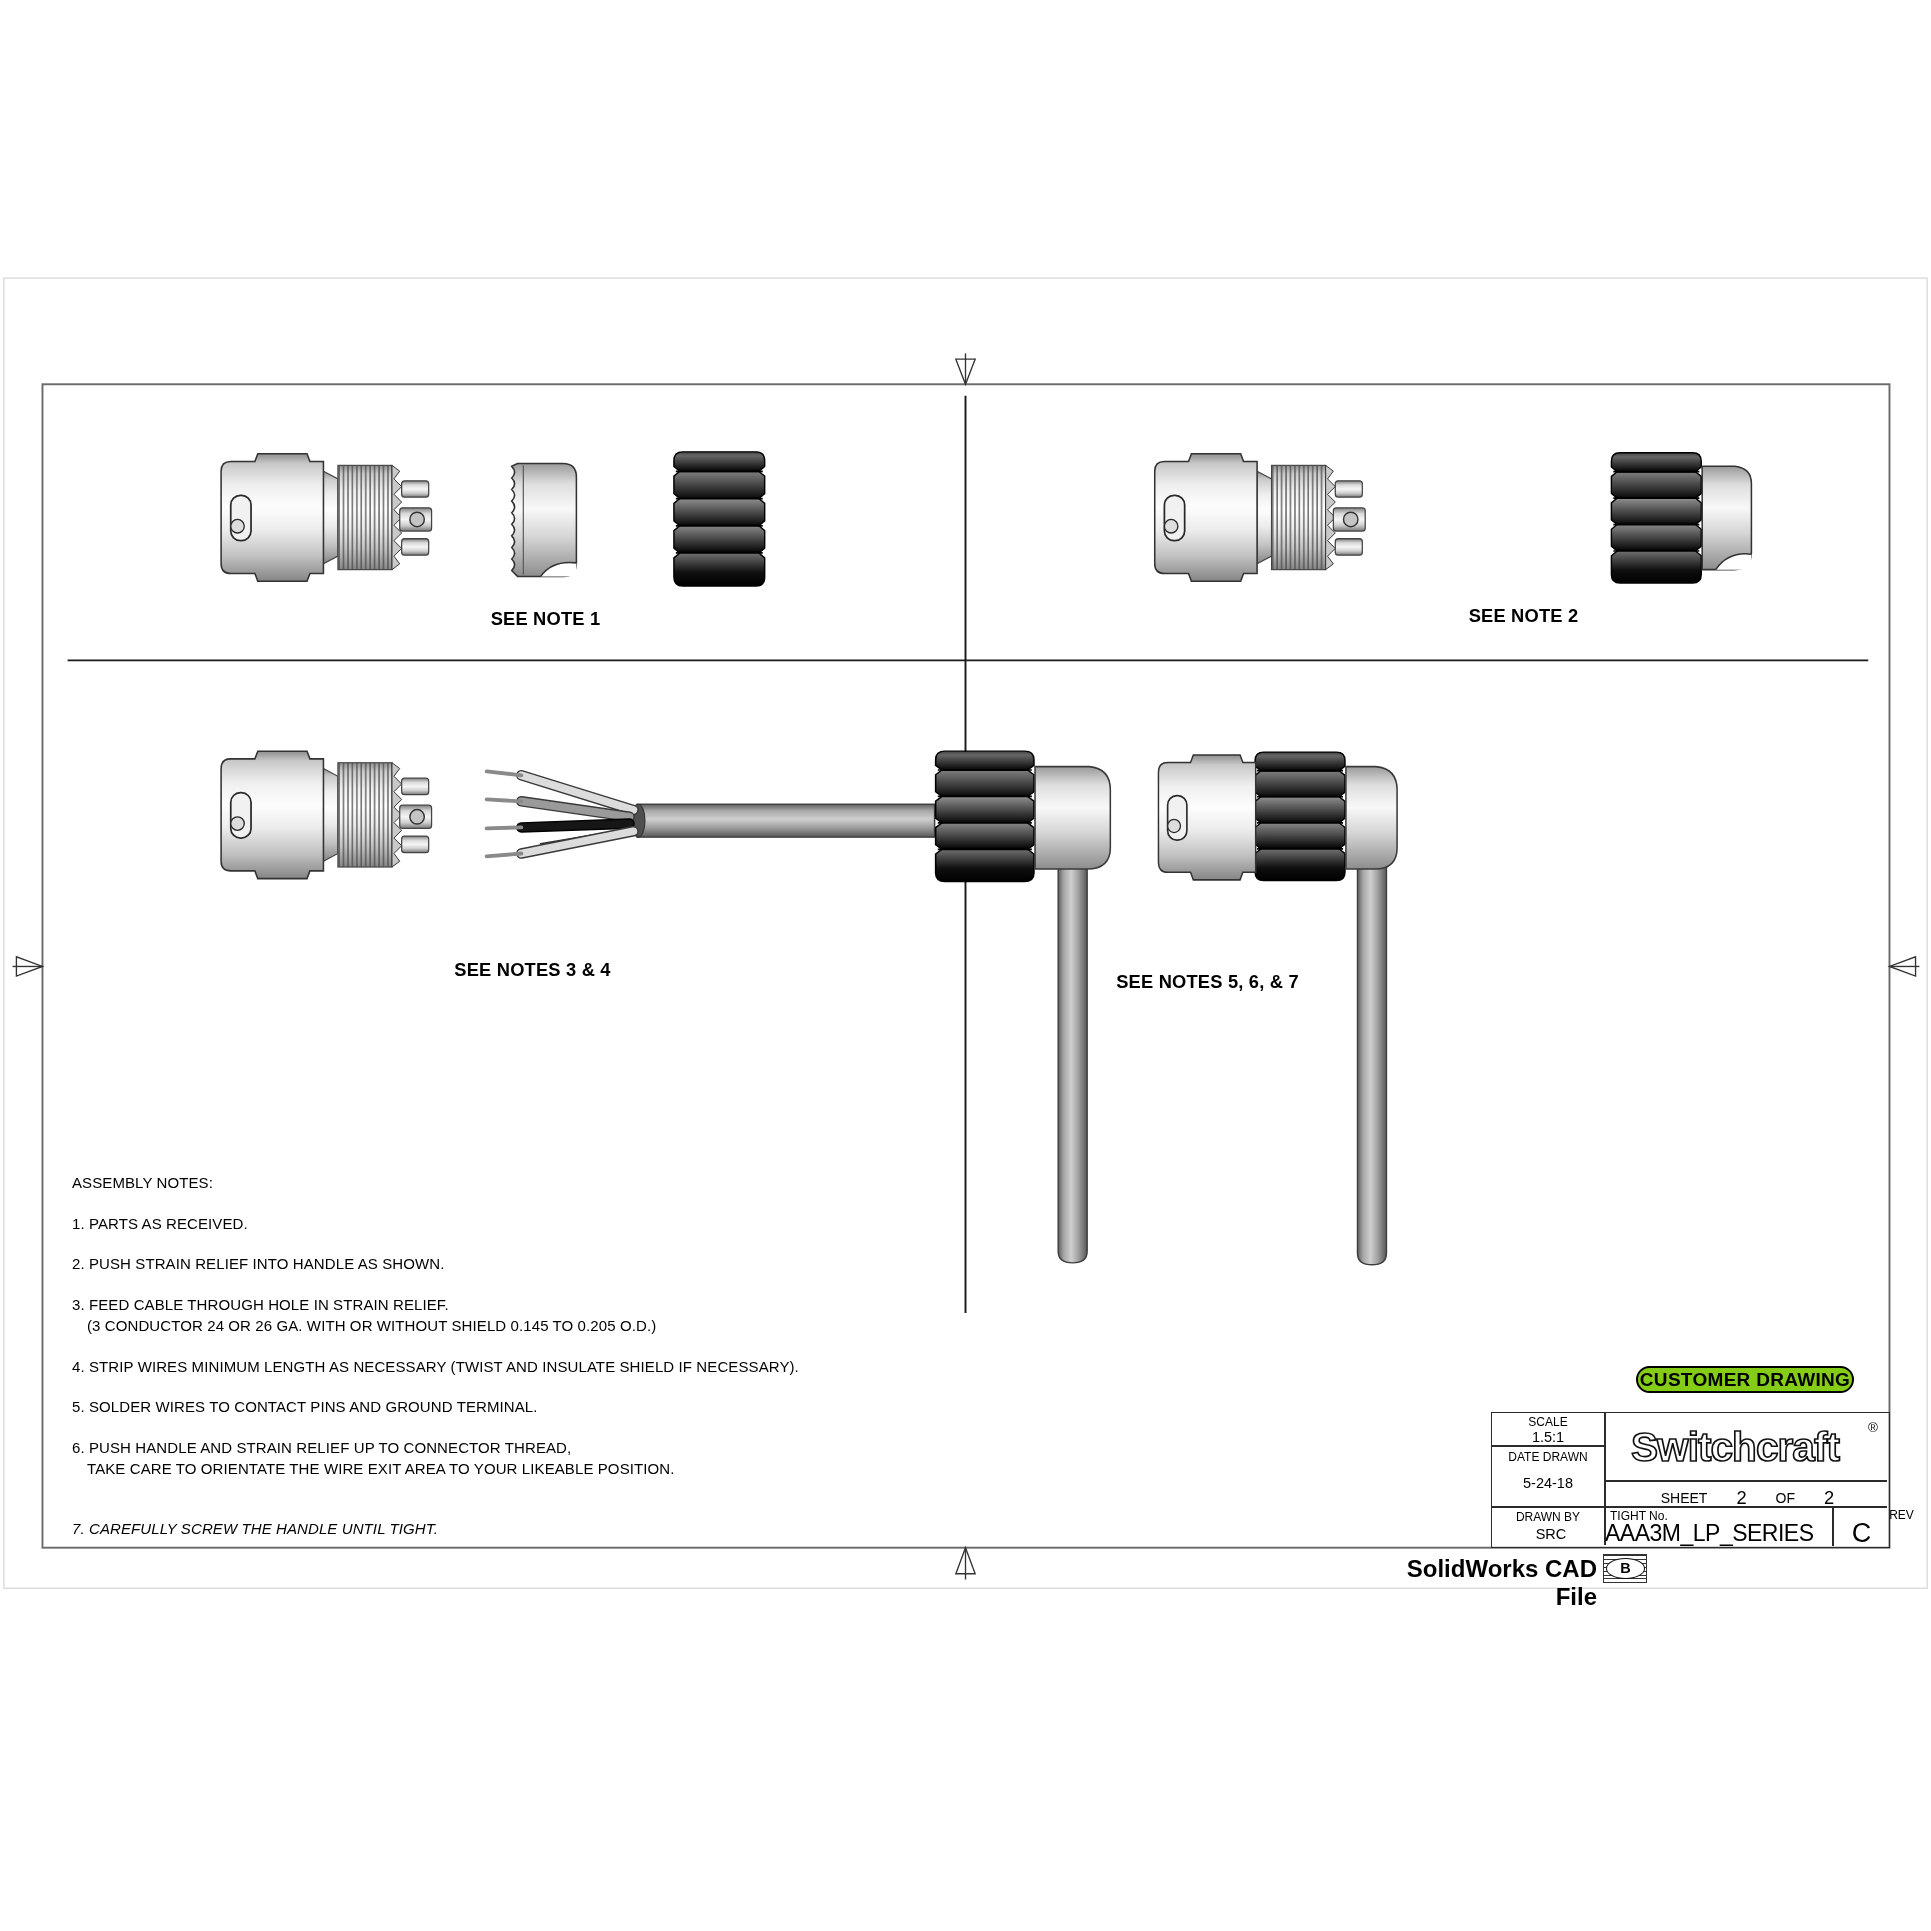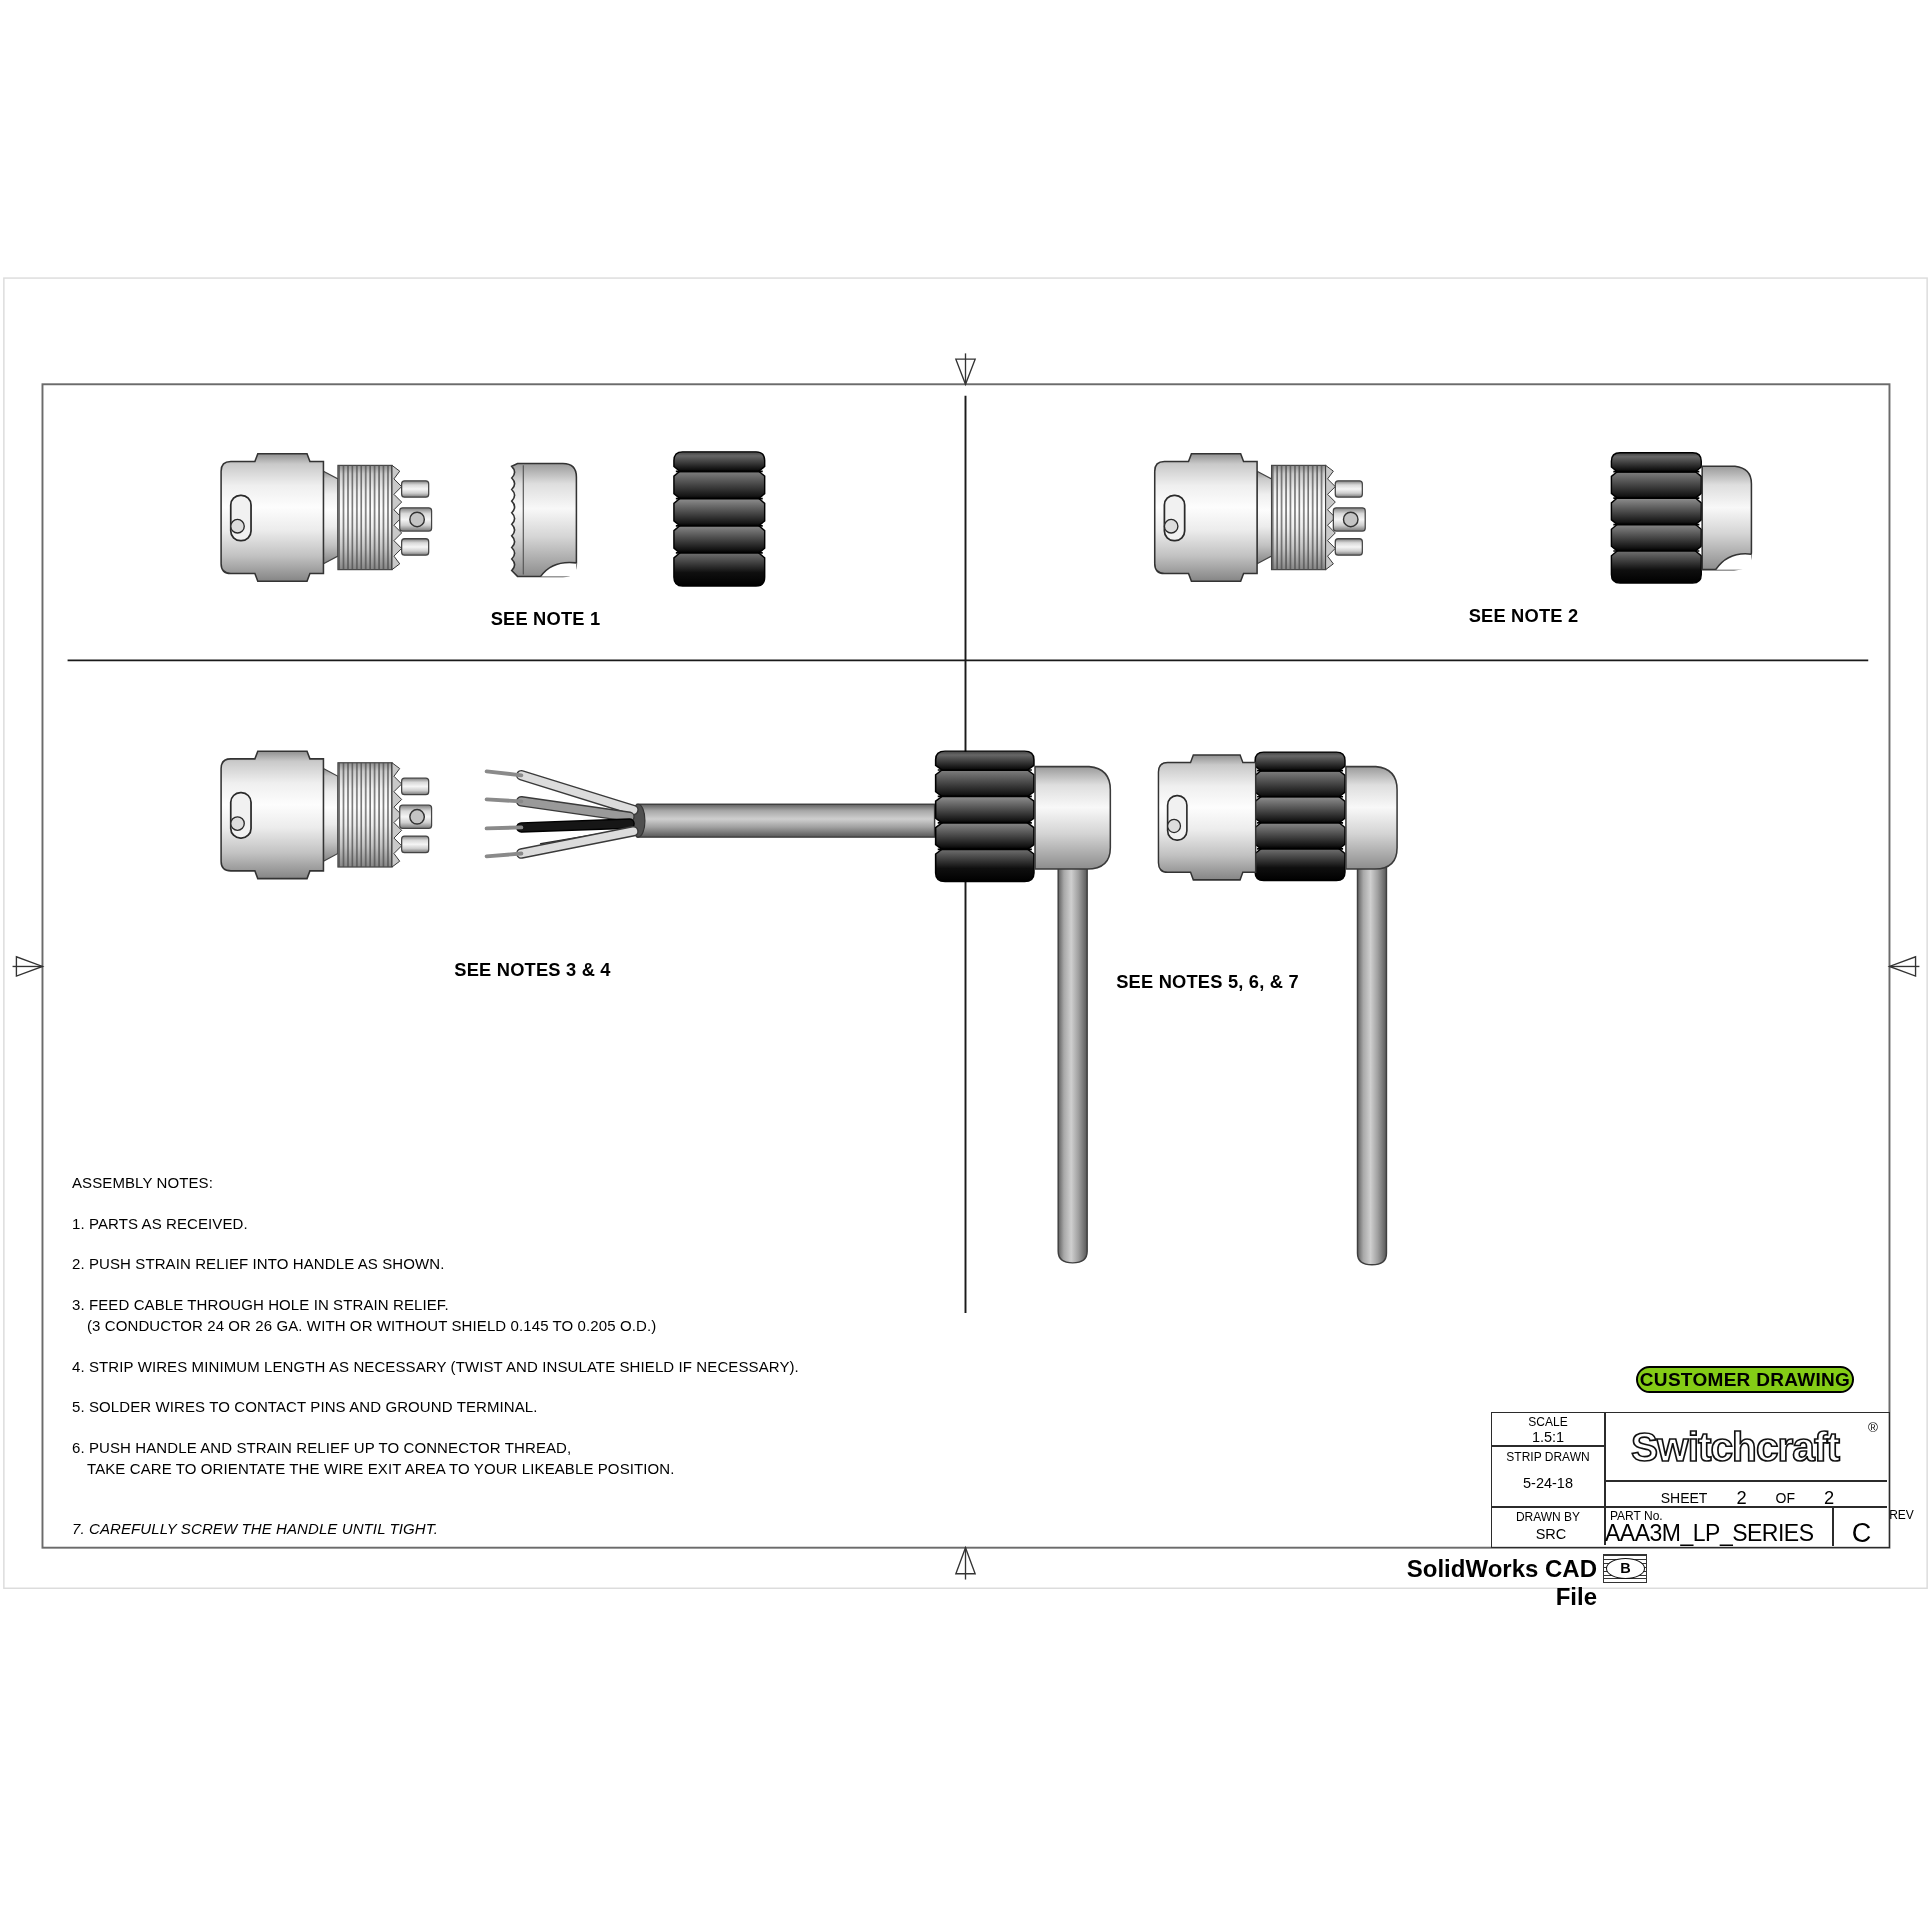--- a/index.html
+++ b/index.html
@@ -235,33 +235,33 @@
 
 <div class="abs" style="left:1491px;top:1412px;width:399px;height:136px;border:1.9px solid #2b2b2b;box-sizing:border-box;background:transparent;">
   <div class="tb-line" style="left:112px;top:0;width:1.9px;height:132px;"></div>
   <div class="tb-line" style="left:0;top:32px;width:112px;height:1.9px;"></div>
   <div class="tb-line" style="left:112px;top:67px;width:283px;height:1.9px;"></div>
   <div class="tb-line" style="left:0;top:93px;width:395px;height:1.9px;"></div>
   <div class="tb-line" style="left:340px;top:93px;width:1.9px;height:40px;"></div>
 </div>
 <div class="tb-small" style="left:1491px;top:1415px;width:114px;">SCALE</div>
 <div class="tb-val" style="left:1491px;top:1429px;width:114px;">1.5:1</div>
-<div class="tb-small" style="left:1491px;top:1450px;width:114px;">STRIP DRAWN</div>
+<div class="tb-small" style="left:1491px;top:1450px;width:114px;">DATE DRAWN</div>
 <div class="tb-val" style="left:1491px;top:1475px;width:114px;">5-24-18</div>
 <div class="tb-small" style="left:1491px;top:1510px;width:114px;">DRAWN BY</div>
 <div class="tb-val" style="left:1491px;top:1526px;width:120px;">SRC</div>
 
 <div class="sheet-row">
   <span class="w">SHEET</span>
   <span class="n">2</span>
   <span class="w">OF</span>
   <span class="n">2</span>
 </div>
 
-<div class="abs" style="left:1610px;top:1509px;font-size:12px;">PART No.</div>
+<div class="abs" style="left:1610px;top:1509px;font-size:12px;">TIGHT No.</div>
 <div class="abs" style="left:1605px;top:1520px;width:228px;text-align:left;font-size:23px;letter-spacing:-0.5px;">AAA3M_LP_SERIES</div>
 <div class="abs" style="left:1833px;top:1508px;width:57px;text-align:center;font-size:12px;padding-left:40px;">REV</div>
 <div class="abs" style="left:1833px;top:1518px;width:57px;text-align:center;font-size:27px;">C</div>
 
 <div class="footer-text">SolidWorks CAD File</div>
 <div class="size-sym">
   <div class="size-oval">B</div>
 </div>
 
 </div>

